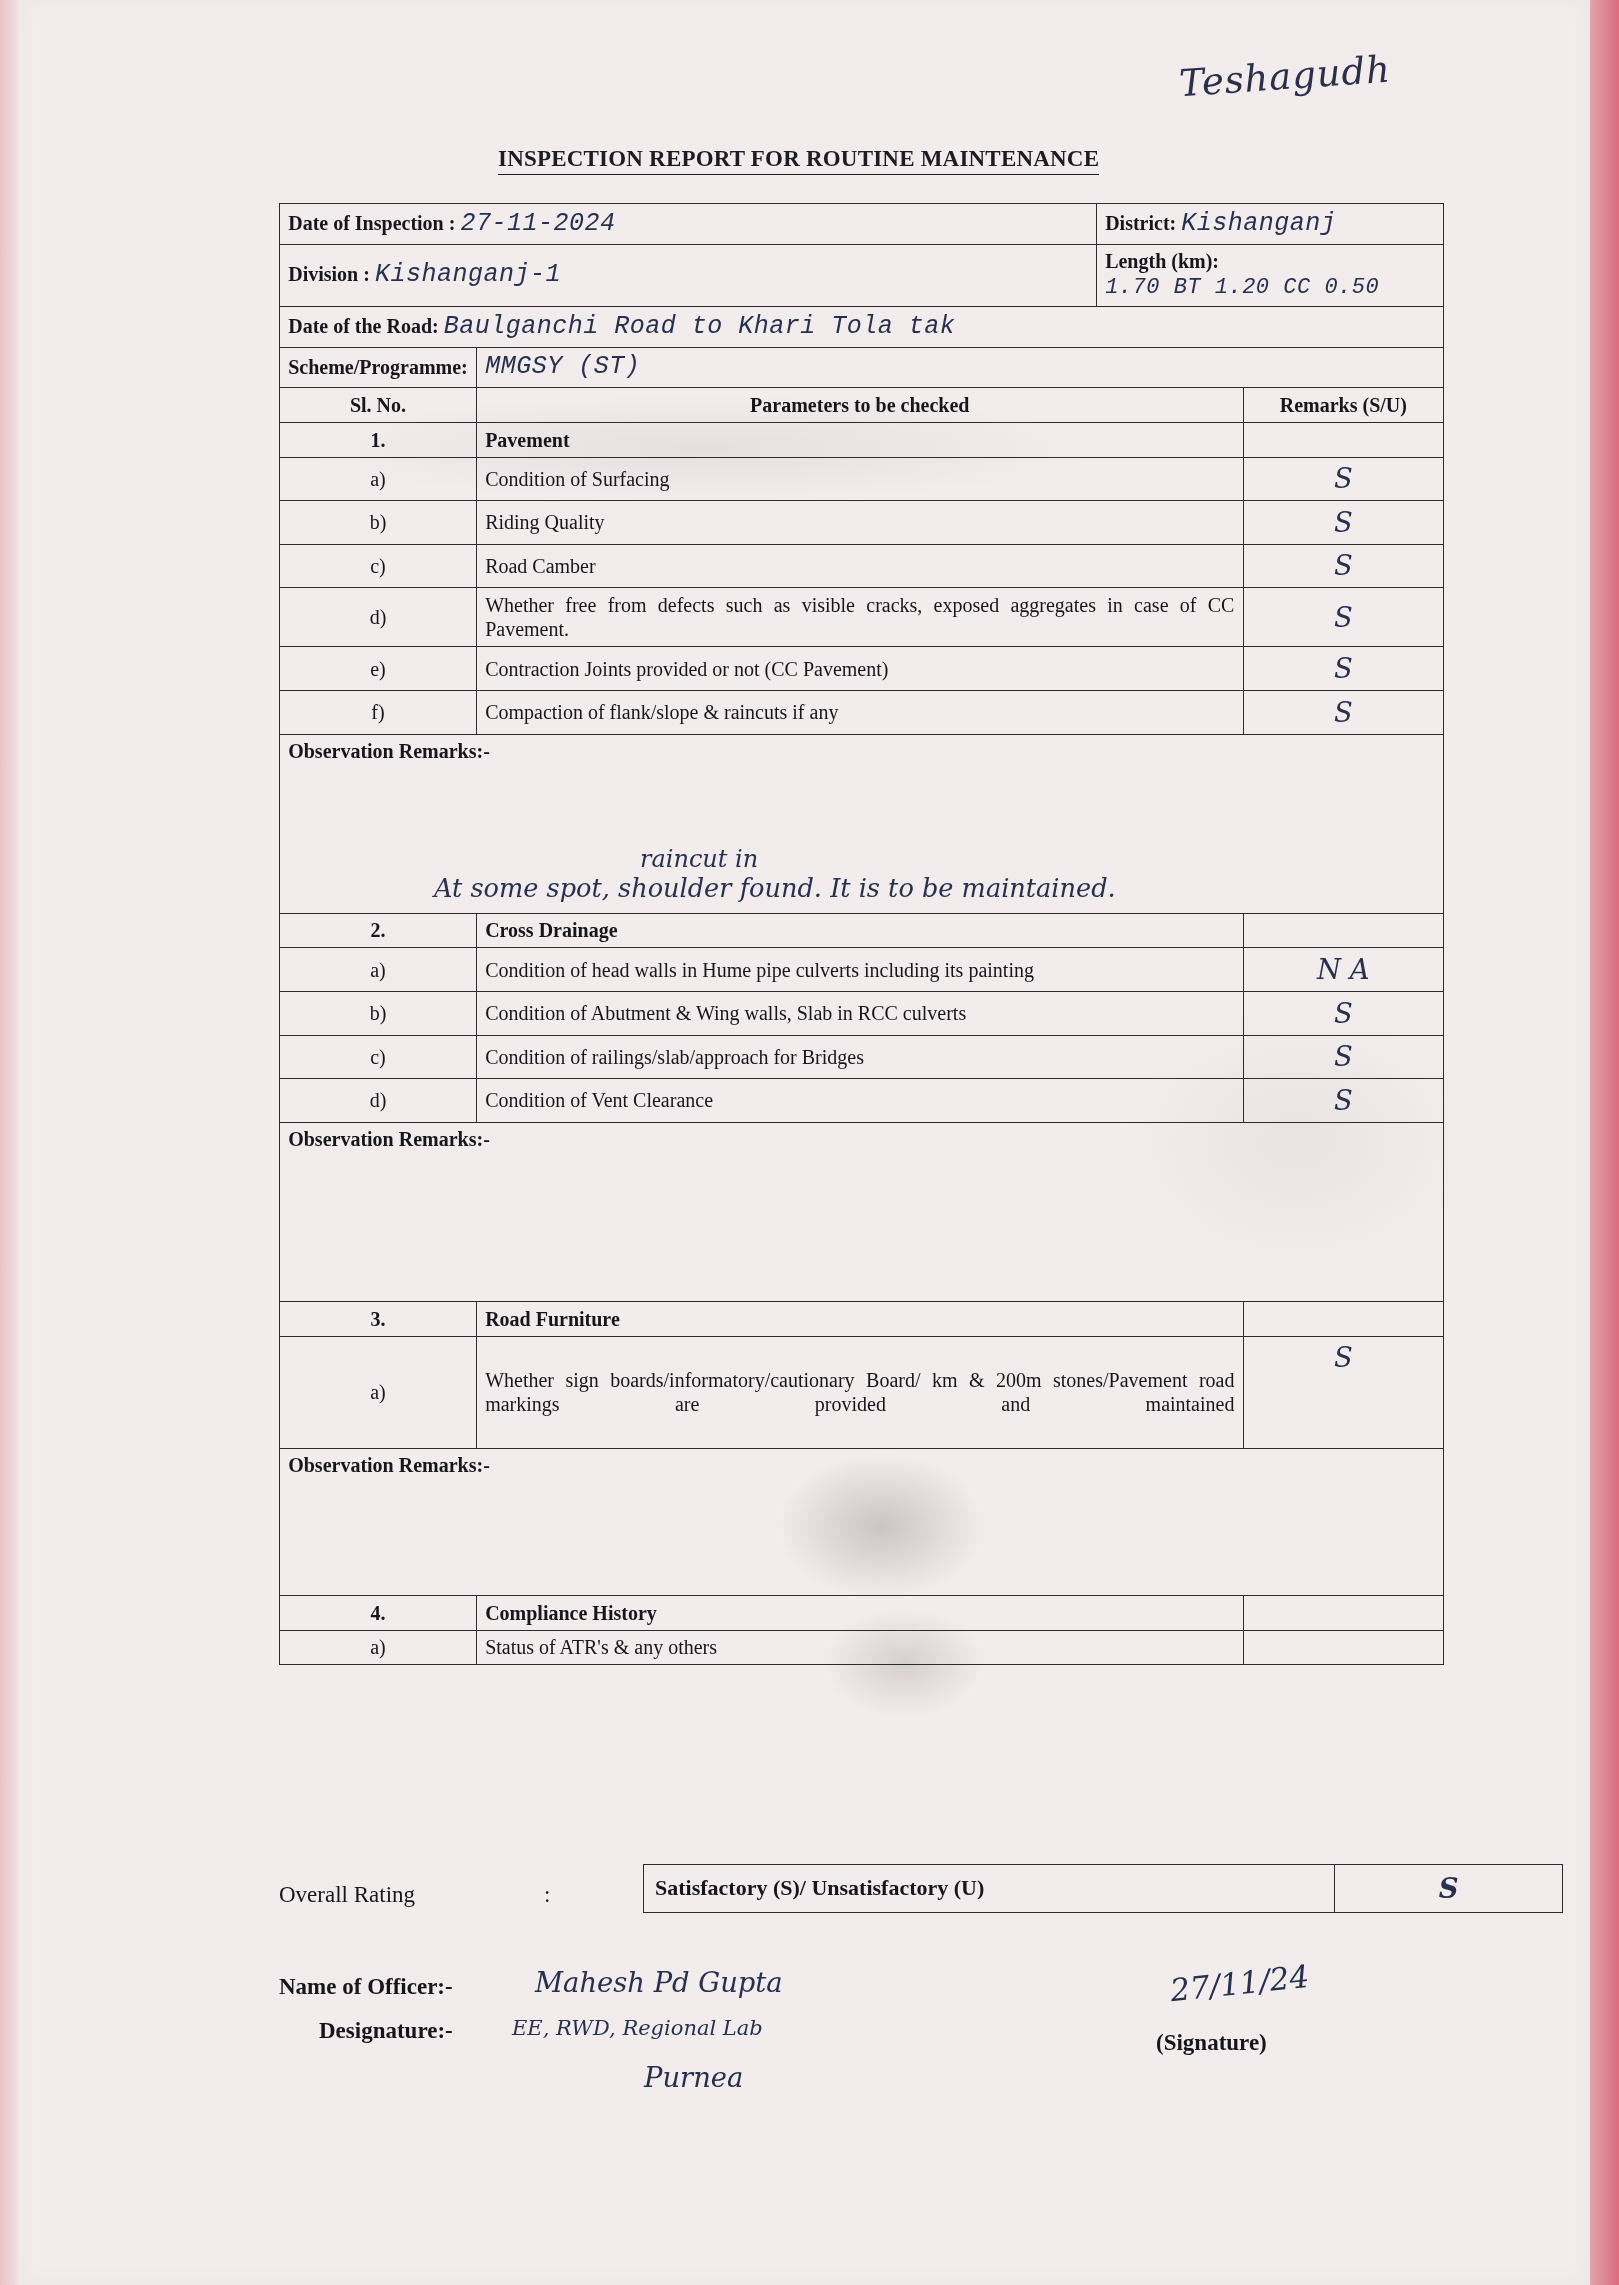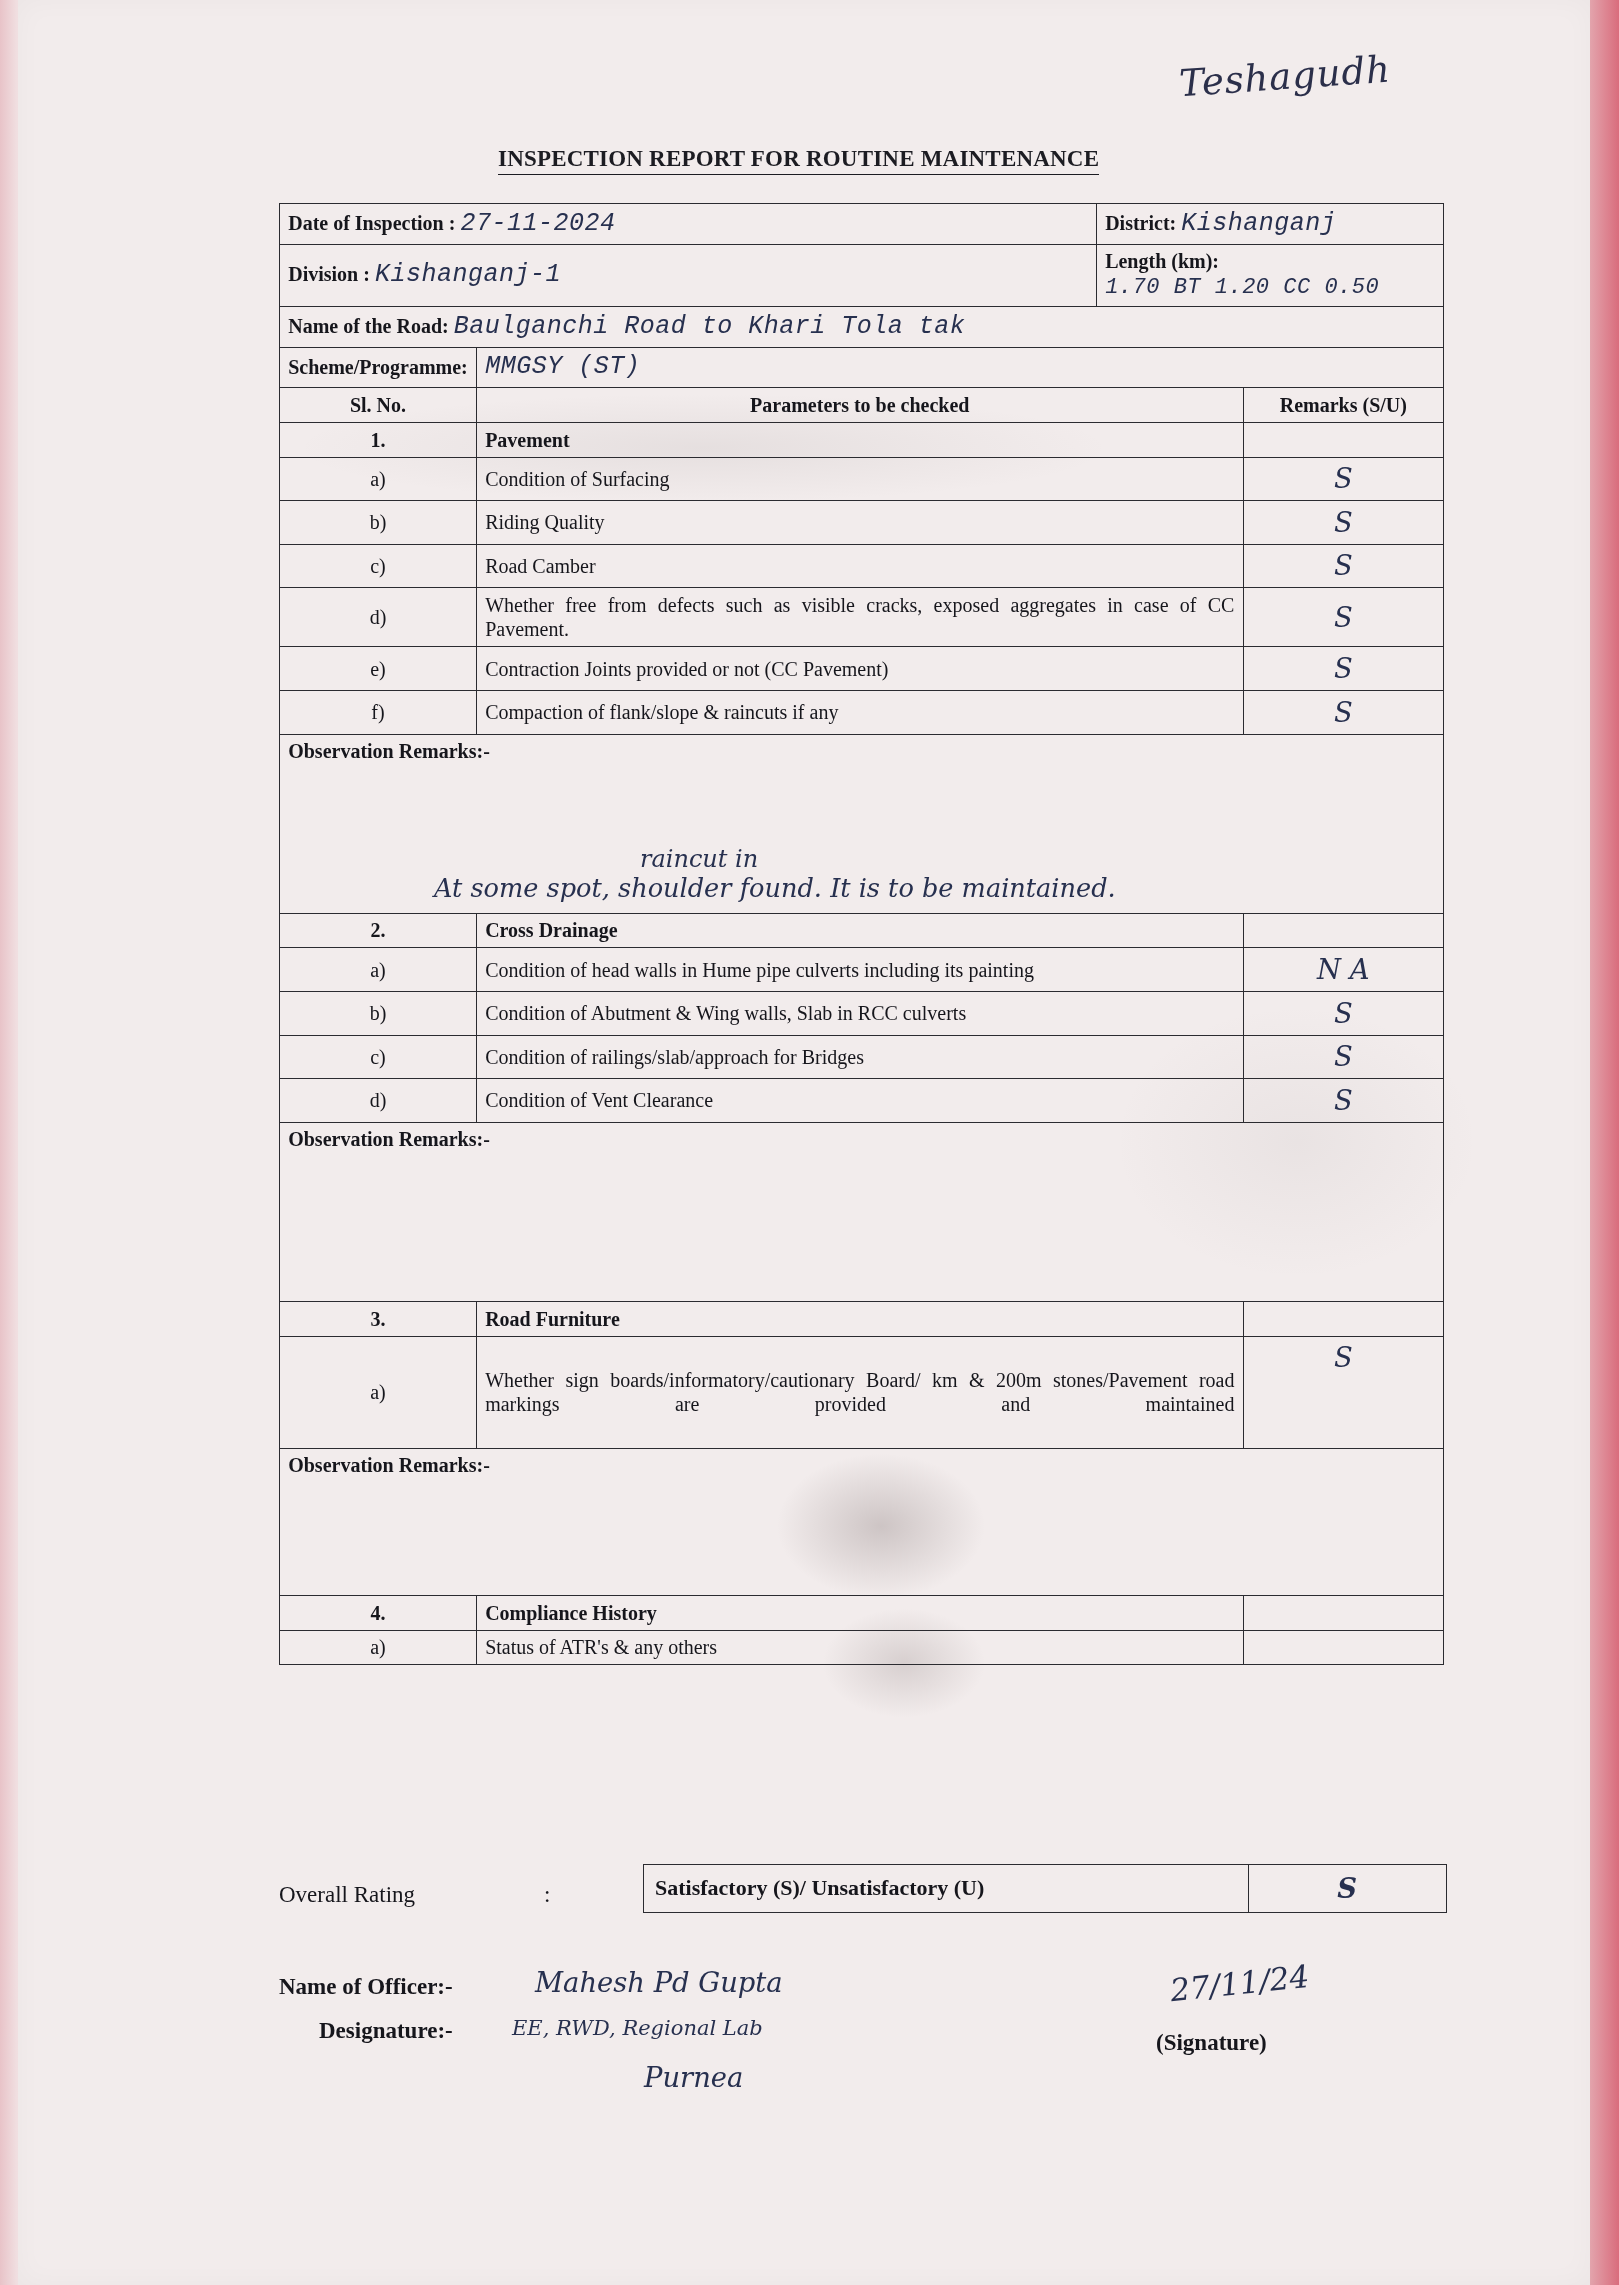--- a/index.html
+++ b/index.html
@@ -133,21 +133,21 @@
     width: 1170px;
     font-size: 22px;
     color: #16161c;
   }
   .rating-label { position: absolute; left: 0px; top: 18.3px; font-weight: normal; font-size: 23px; }
   .rating-colon { position: absolute; left: 265px; top: 18.3px; font-size: 23px; }
   table.rating {
     position: absolute;
     left: 364px;
     top: 0px;
-    width: 804px;
+    width: 920px;
     border-collapse: collapse;
   }
   table.rating td {
     border: 1.5px solid #2b2b30;
     padding: 7.3px 11px;
     font-size: 22px;
     font-weight: bold;
   }
 
   .footer { position: absolute; left: 279px; top: 1974px; width: 1188px; color: #16161c; }
@@ -194,21 +194,21 @@
         <span class="b">Division :</span>
         <span class="hw">Kishanganj-1</span>
       </td>
       <td colspan="2">
         <span class="b">Length (km):</span>
         <span class="hw hw-sm">1.70  BT 1.20  CC 0.50</span>
       </td>
     </tr>
     <tr>
       <td colspan="4">
-        <span class="b">Name of the Road:</span>
+        <span class="b">Date of the Road:</span>
         <span class="hw">Baulganchi Road to Khari Tola tak</span>
       </td>
     </tr>
     <tr>
       <td class="b" style="width:164px;"><span>Scheme/Programme:</span></td>
       <td colspan="3"><span class="hw">MMGSY (ST)</span></td>
     </tr>
 
     <tr>
       <td class="b c" style="width:87px;">Sl. No.</td>

